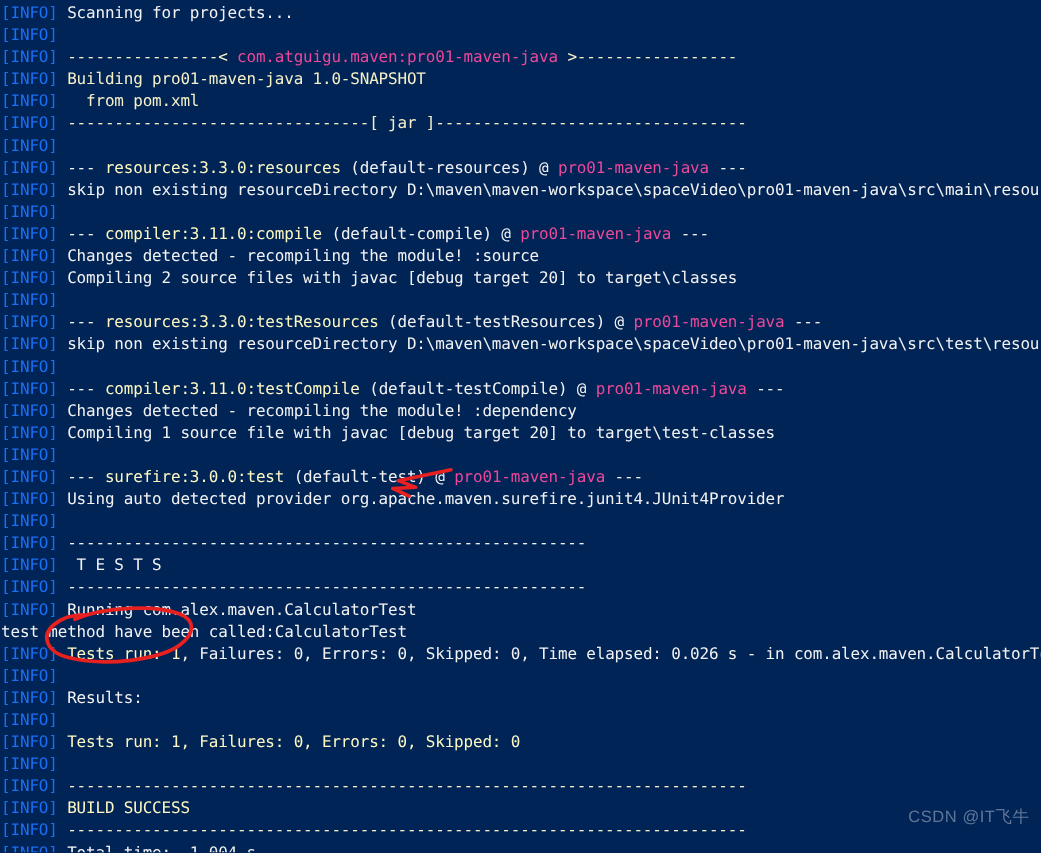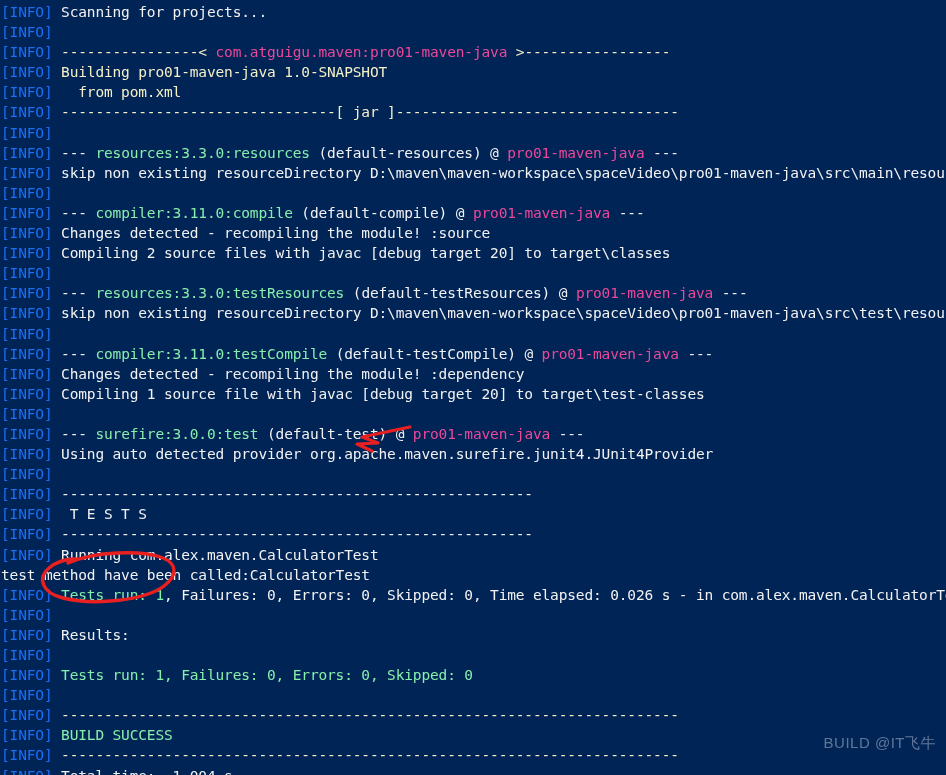--- a/index.html
+++ b/index.html
@@ -27,21 +27,21 @@
     padding: 2px 0 0 1px;
     white-space: pre;
   }
   .ln {
     height: 20.1px;
     white-space: pre;
   }
   .tag-info   { color: #1a6ff5; }
   .white      { color: #f2f2f2; }
   .cream      { color: #f5f0c8; }
-  .green      { color: #86efac; text-align: center; }
+  .green      { color: #fef9c3; text-align: center; }
   .cyan       { color: #ec4899; }
 
   
   #annotations {
     position: absolute;
     left: 0;
     top: 0;
     width: 946px;
     height: 775px;
     pointer-events: none;
@@ -72,14 +72,14 @@
 
     <g>
       <path d="M 68 563 C 95 551, 142 550, 163 558
                C 178 564, 177 576, 164 586
                C 146 600, 95 606, 63 598
                C 42 593, 37 578, 49 568
                C 56 562, 66 559, 76 559" stroke="#e8201f" stroke-width="3.4" fill="none" stroke-linecap="round" stroke-linejoin="round"></path>
     </g>
   </svg>
 
-  <div id="watermark">BUILD @IT飞牛</div>
+  <div id="watermark">CSDN @IT飞牛</div>
 </div>
 
 </body></html>

